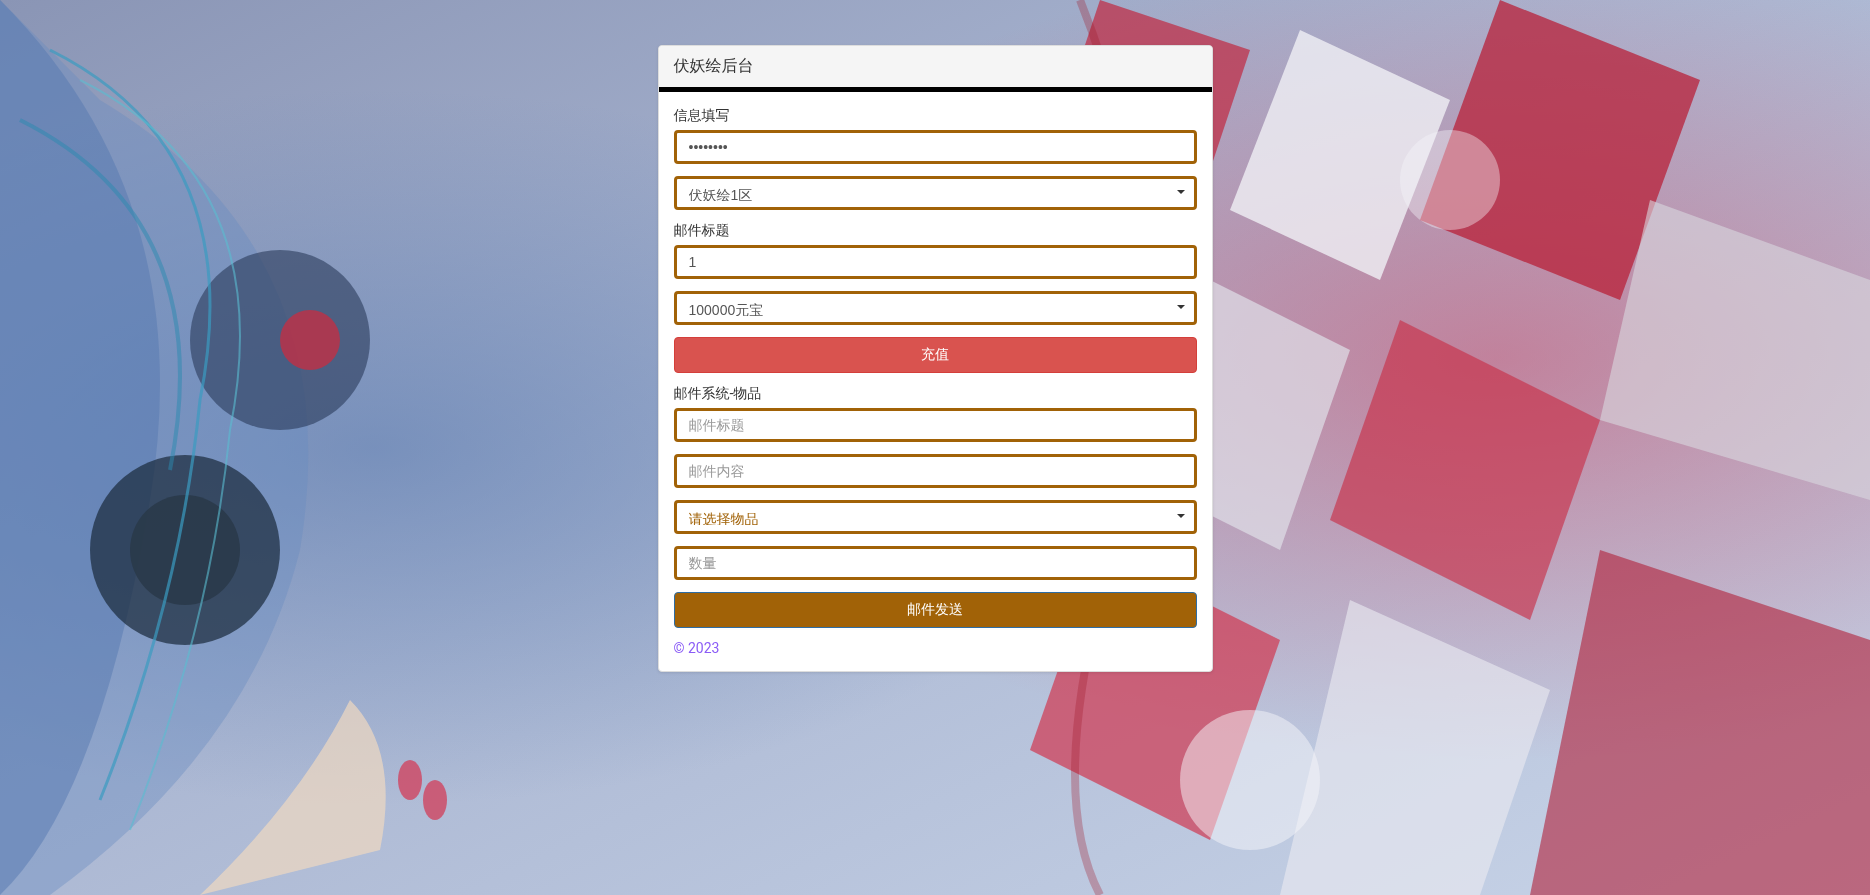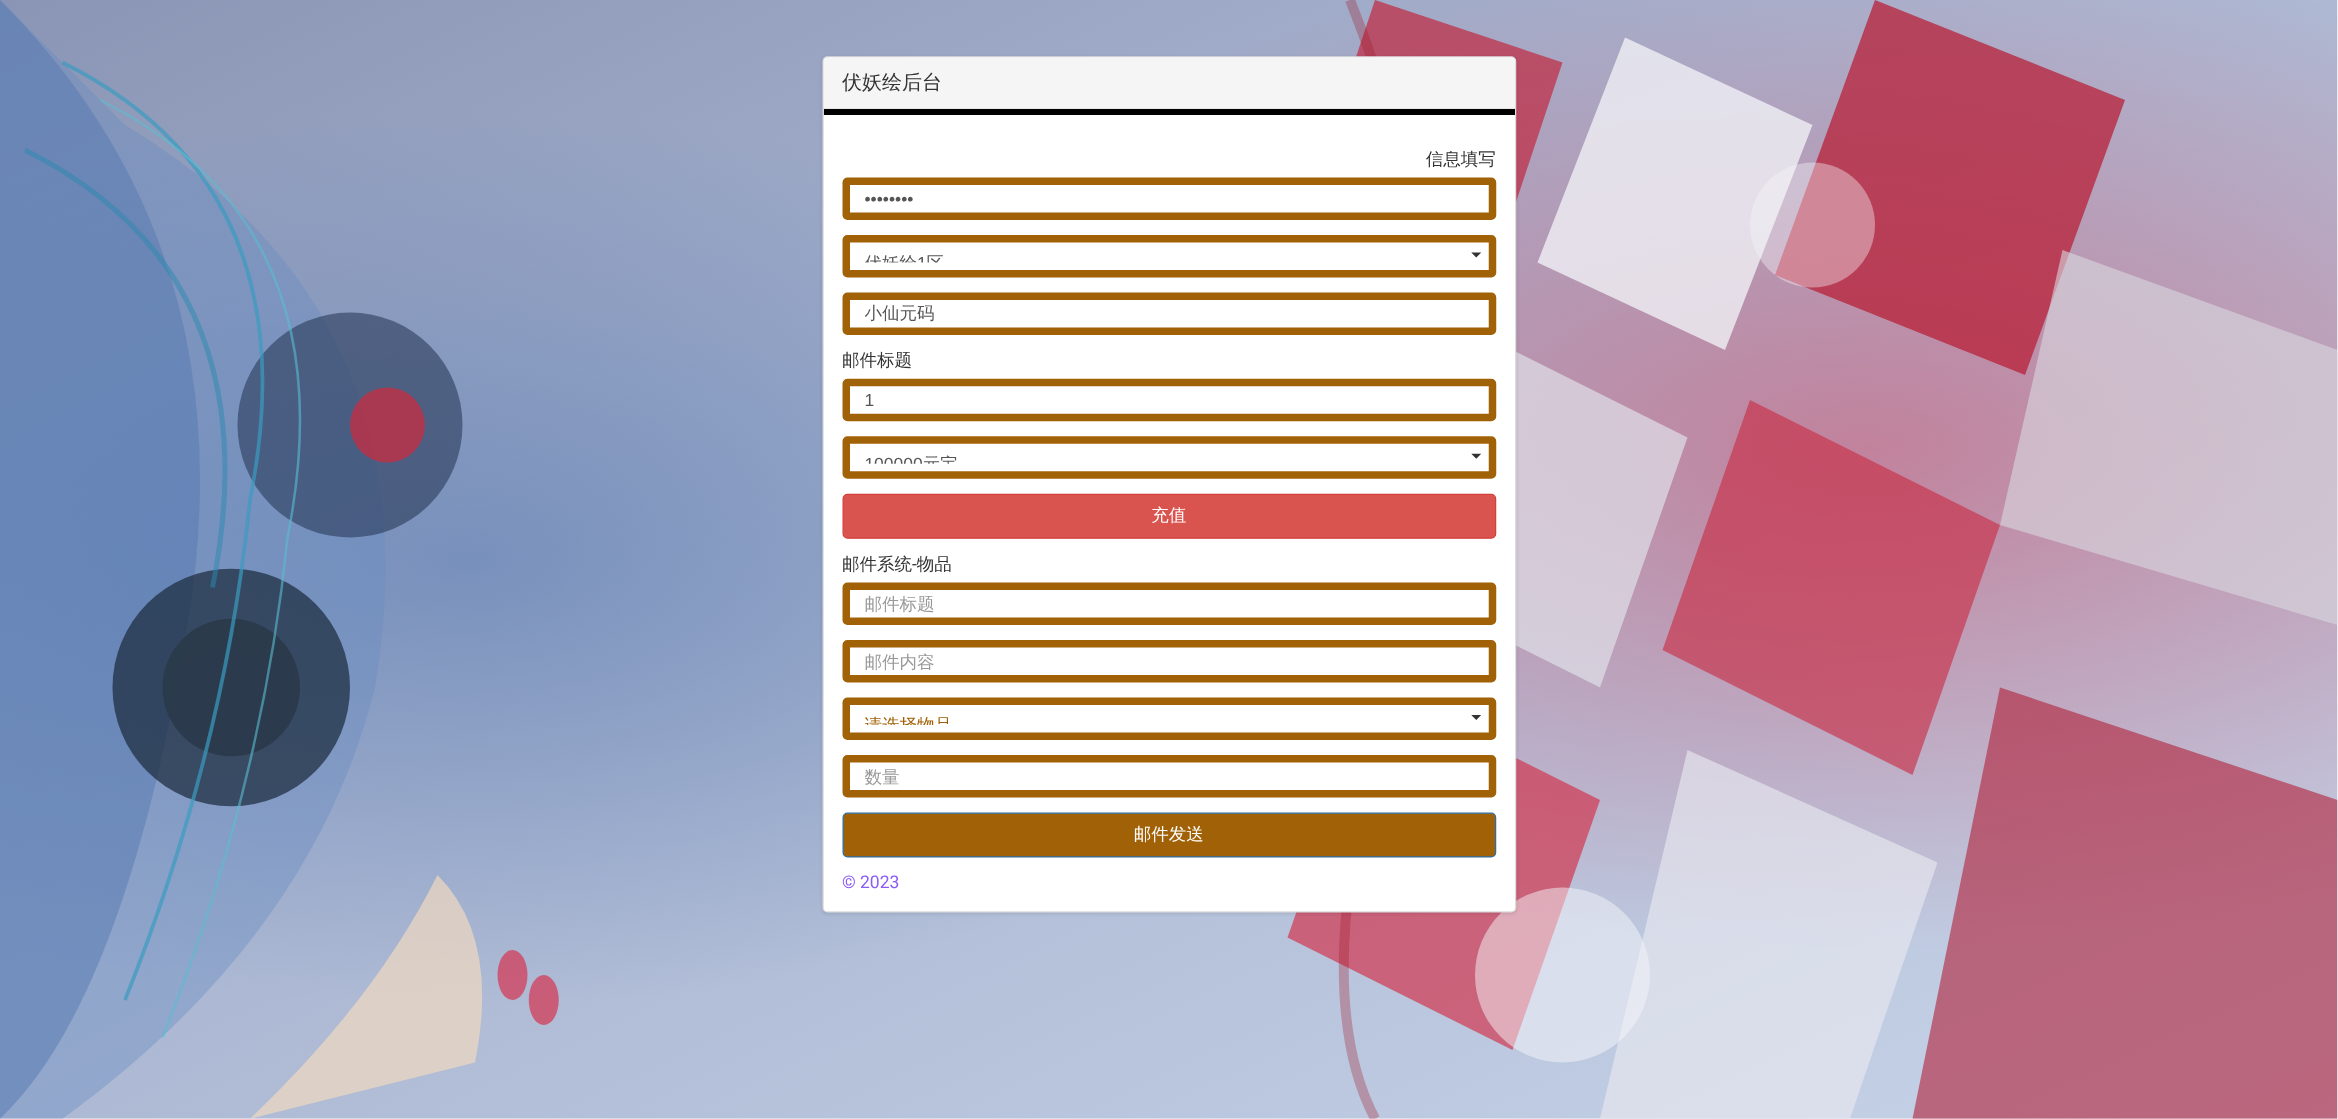--- a/index.html
+++ b/index.html
@@ -63,34 +63,33 @@
 
 .section-label {
   display: block;
   margin-bottom: 5px;
   margin-top: 10px;
   color: #333;
   font-size: 14px;
 }
 
 .section-label:first-child {
-  margin-top: 12px;
-  text-align: right;
+  margin-top: 0;
 }
 
 .form-control {
   display: block;
   width: 100%;
   height: 34px;
   padding: 6px 12px;
   font-size: 14px;
   line-height: 1.42857143;
   color: #555;
   background-color: #fff;
-  border: 6px solid #a16207;
+  border: 3px solid #a16207;
   border-radius: 4px;
   margin-bottom: 12px;
 }
 
 .form-control::placeholder {
   color: #999;
 }
 
 select.form-control {
   appearance: none;
@@ -205,21 +204,20 @@
   </div>
   <div class="panel-body">
 
     <label class="section-label">信息填写</label>
     <input type="password" class="form-control" value="••••••••" style="">
     <div class="select-wrapper">
       <select class="form-control">
         <option>伏妖绘1区</option>
       </select>
     </div>
-    <input type="text" class="form-control" value="小仙元码" style="">
 
     <label class="section-label">邮件标题</label>
     <input type="text" class="form-control" value="1" style="">
     <div class="select-wrapper">
       <select class="form-control">
         <option>100000元宝</option>
       </select>
     </div>
     <button class="btn btn-danger">充值</button>
 

